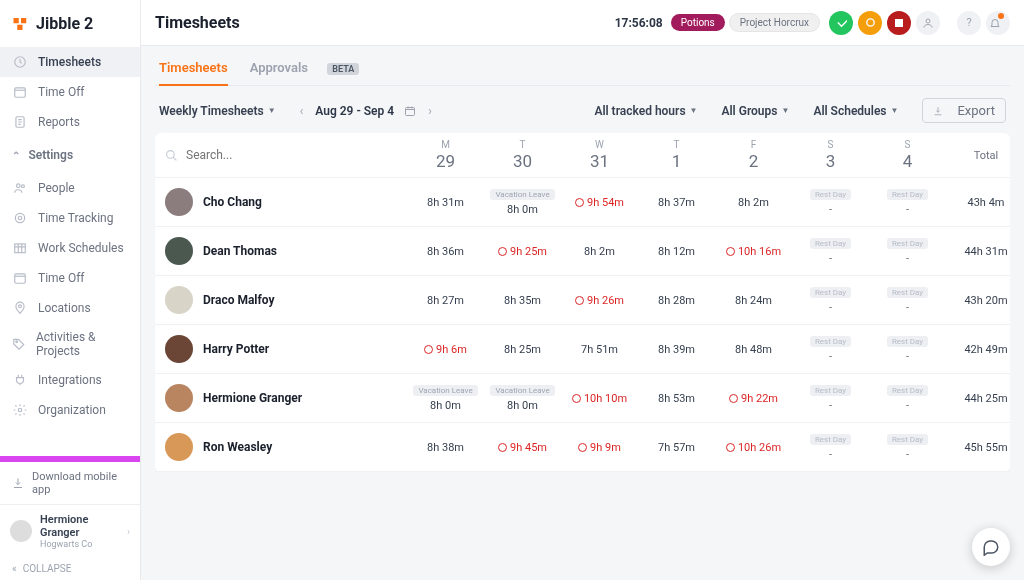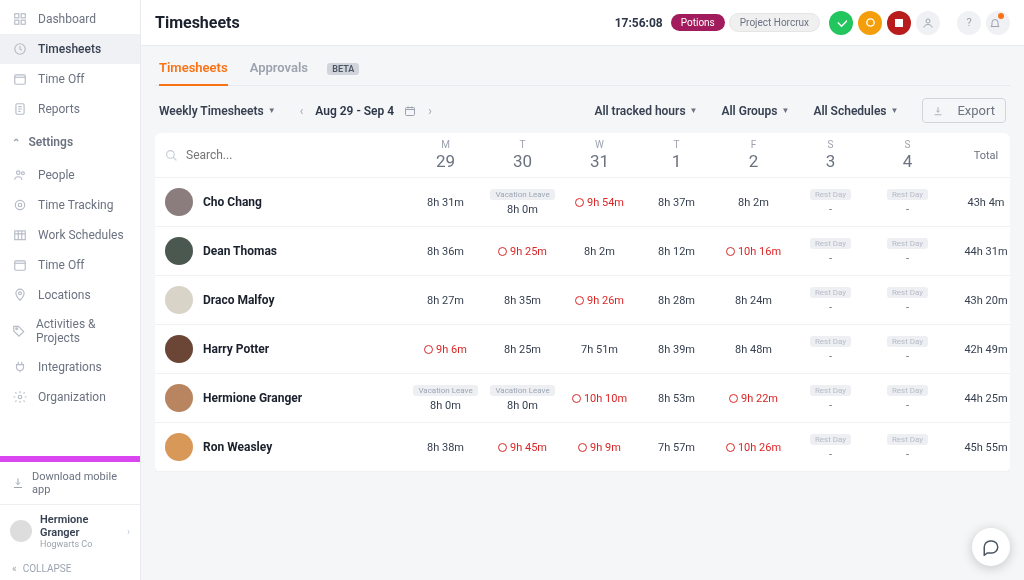--- a/index.html
+++ b/index.html
@@ -76,32 +76,31 @@
 .total-cell { text-align:center; font-size:11px; font-weight:400; color:#374151;}
 
 .chat-bubble { position:fixed; right:14px; bottom:14px; width:38px; height:38px; border-radius:50%; background:#fff; box-shadow:0 2px 12px rgba(0,0,0,0.2); display:flex; align-items:center; justify-content:center; color:#4b5563;}
 svg { display:block; }
 </style>
 </head>
 <body>
 
 <div class="app">
   <aside class="sidebar">
+    <div class="logo">
+      <span class="logo-icon">
+        <svg width="18" height="18" viewBox="0 0 24 24" fill="#f97316">
+            <rect x="2" y="4" width="7" height="7"></rect>
+            <rect x="12" y="4" width="7" height="7"></rect>
+            <rect x="7" y="13" width="7" height="7"></rect>
+          </svg>
+      </span>
+      <span>Jibble 2</span>
+    </div>
     <div class="nav-group" id="nav-main">
-        <div class="nav-item">
-          <span class="nav-icon">
-            <svg width="14" height="14" viewBox="0 0 24 24" fill="none" stroke="currentColor" stroke-width="2">
-              <rect x="3" y="3" width="7" height="7"></rect>
-              <rect x="14" y="3" width="7" height="7"></rect>
-              <rect x="3" y="14" width="7" height="7"></rect>
-              <rect x="14" y="14" width="7" height="7"></rect>
-            </svg>
-          </span>
-          <span>Dashboard</span>
-        </div>
         <div class="nav-item active">
           <span class="nav-icon">
             <svg width="14" height="14" viewBox="0 0 24 24" fill="none" stroke="currentColor" stroke-width="2">
               <circle cx="12" cy="12" r="9"></circle>
               <path d="M12 7v5l3 2"></path>
             </svg>
           </span>
           <span>Timesheets</span>
         </div>
         <div class="nav-item">

